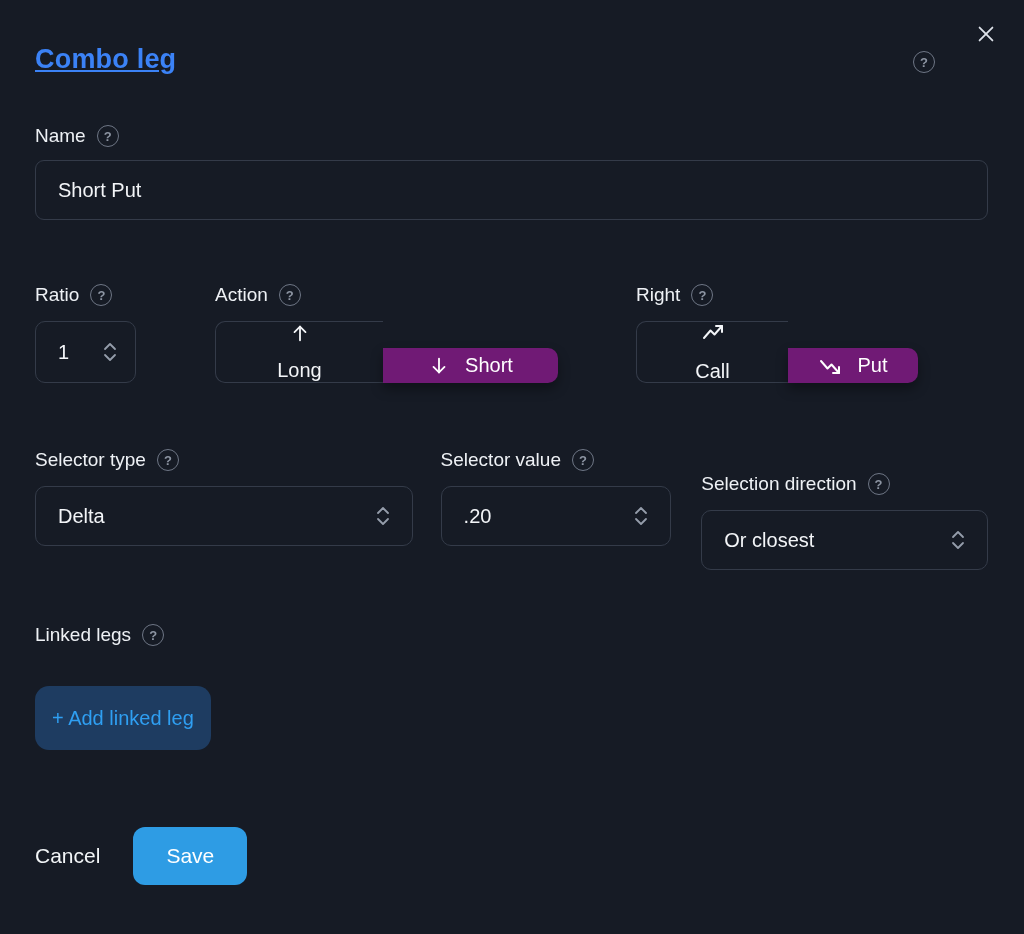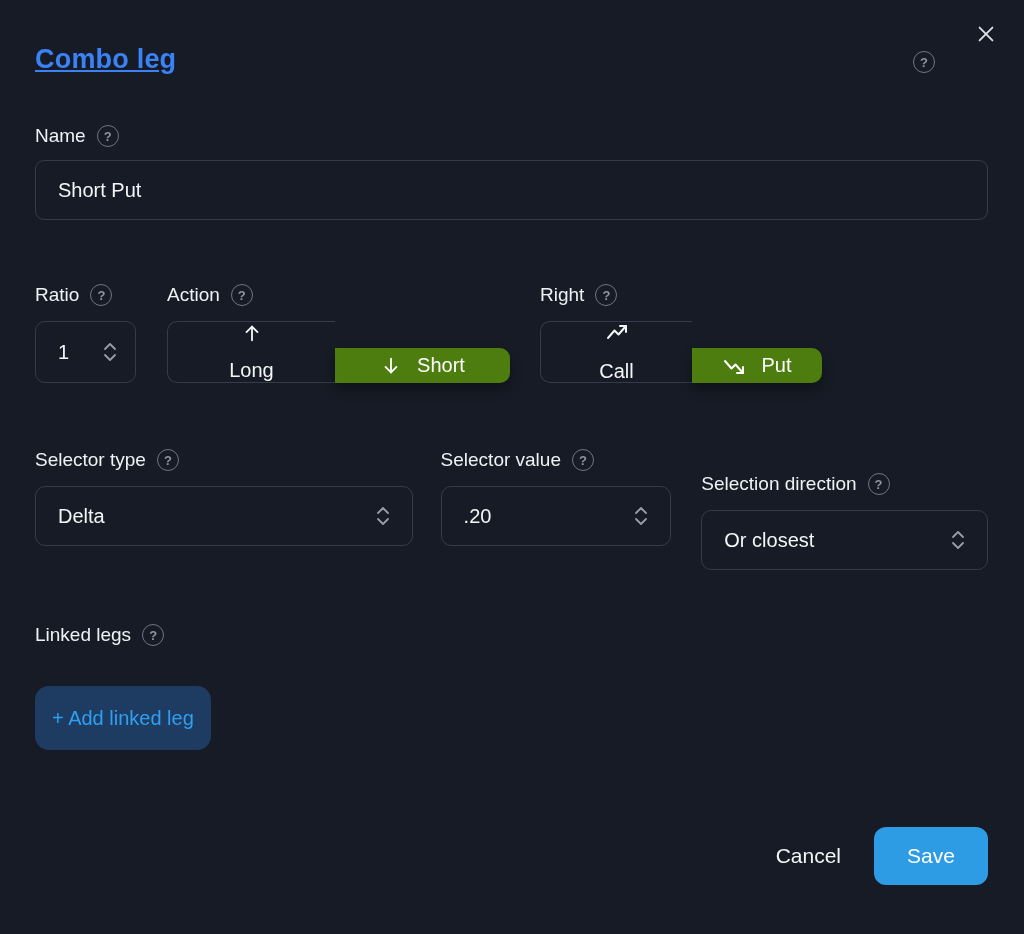--- a/index.html
+++ b/index.html
@@ -66,21 +66,21 @@
     width:953px; height:60px;
     border:1px solid #343b49; border-radius:9px;
     background:transparent;
     color:#f3f5f8; font-size:20px;
     font-family:"Liberation Sans","DejaVu Sans",sans-serif;
     padding:0 22px;
     outline:none;
   }
 
   
-  .row2 { margin-top:64px; display:flex; align-items:flex-start; }
+  .row2 { margin-top:64px; display:flex; align-items:flex-start;gap:48px; }
   .group { display:flex; flex-direction:column; }
   .group .control { margin-top:15px; }
 
   .ratio-box {
     width:101px; height:62px; border-radius:10px;
     justify-content:space-between;
     padding:0 16px 0 22px;
   }
 
   .segmented { display:flex; height:62px; }
@@ -89,21 +89,21 @@
     gap:15px; font-size:20px; font-weight:500;
     cursor:pointer; color:#f3f5f8;
   }
   .segment svg { display:block; }
   .seg-off {
     border:1px solid #343b49;
     background:transparent;
   }
   .seg-off.left  { border-radius:10px 0 0 10px; border-right:none;flex-direction:column; }
   .seg-on {
-    background:#4d7c0f; color:#ffffff;
+    background:#701a75; color:#ffffff;
     border-radius:0 10px 10px 0;
     box-shadow:0 6px 12px rgba(0,0,0,.35);
     margin-top:27px;
   }
   .action-group { margin-left:31px; }
   .right-group  { margin-left:30px; }
   .seg-long  { width:168px; }
   .seg-short { width:175px; }
   .seg-call  { width:152px; }
   .seg-put   { width:130px; }
@@ -129,21 +129,21 @@
     background:#1e3c61; border:none; border-radius:14px;
     color:#2f9ff2; font-size:20px; font-weight:500;
     font-family:"Liberation Sans","DejaVu Sans",sans-serif;
     cursor:pointer;
     width:fit-content;
   }
 
   
   .footer {
     margin-top:77px;
-    display:flex; justify-content:flex-end; align-items:center;
+    display:flex; align-items:center;
     gap:33px;
   }
   .cancel-btn {
     background:none; border:none;
     color:#f2f5f7; font-size:21px; font-weight:500;
     font-family:"Liberation Sans","DejaVu Sans",sans-serif;
     cursor:pointer;
   }
   .save-btn {
     width:114px; height:58px;

